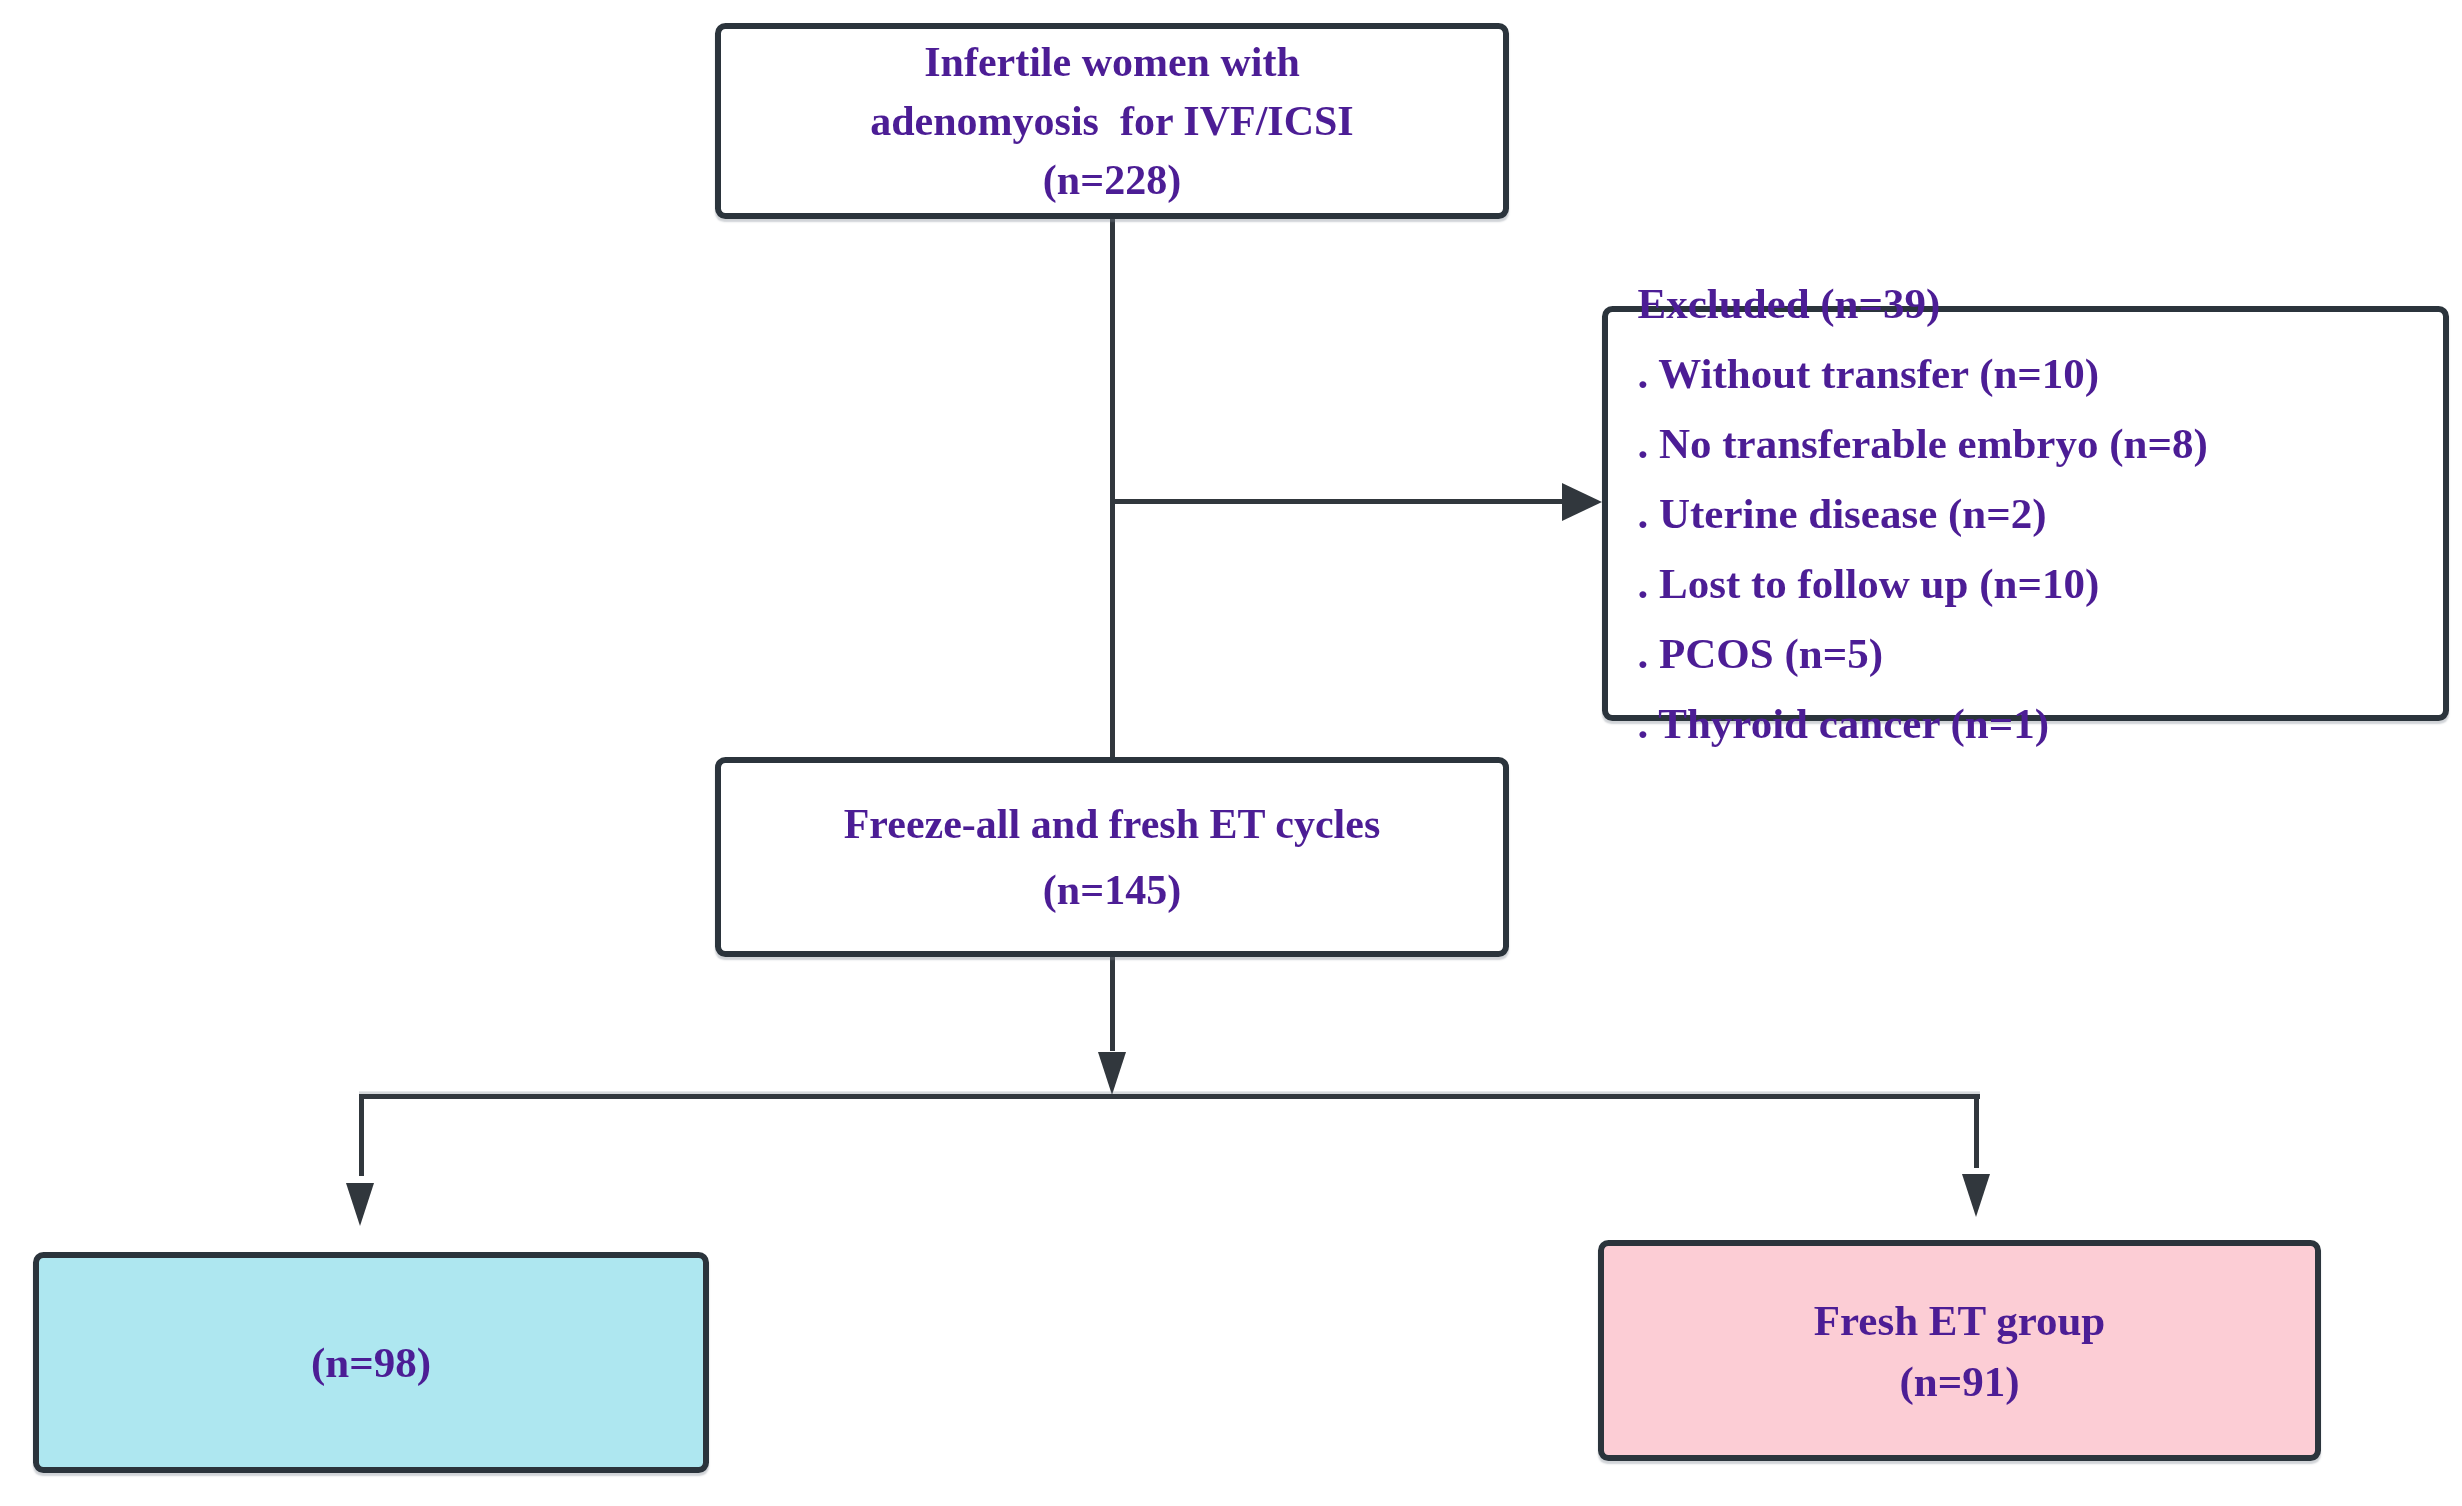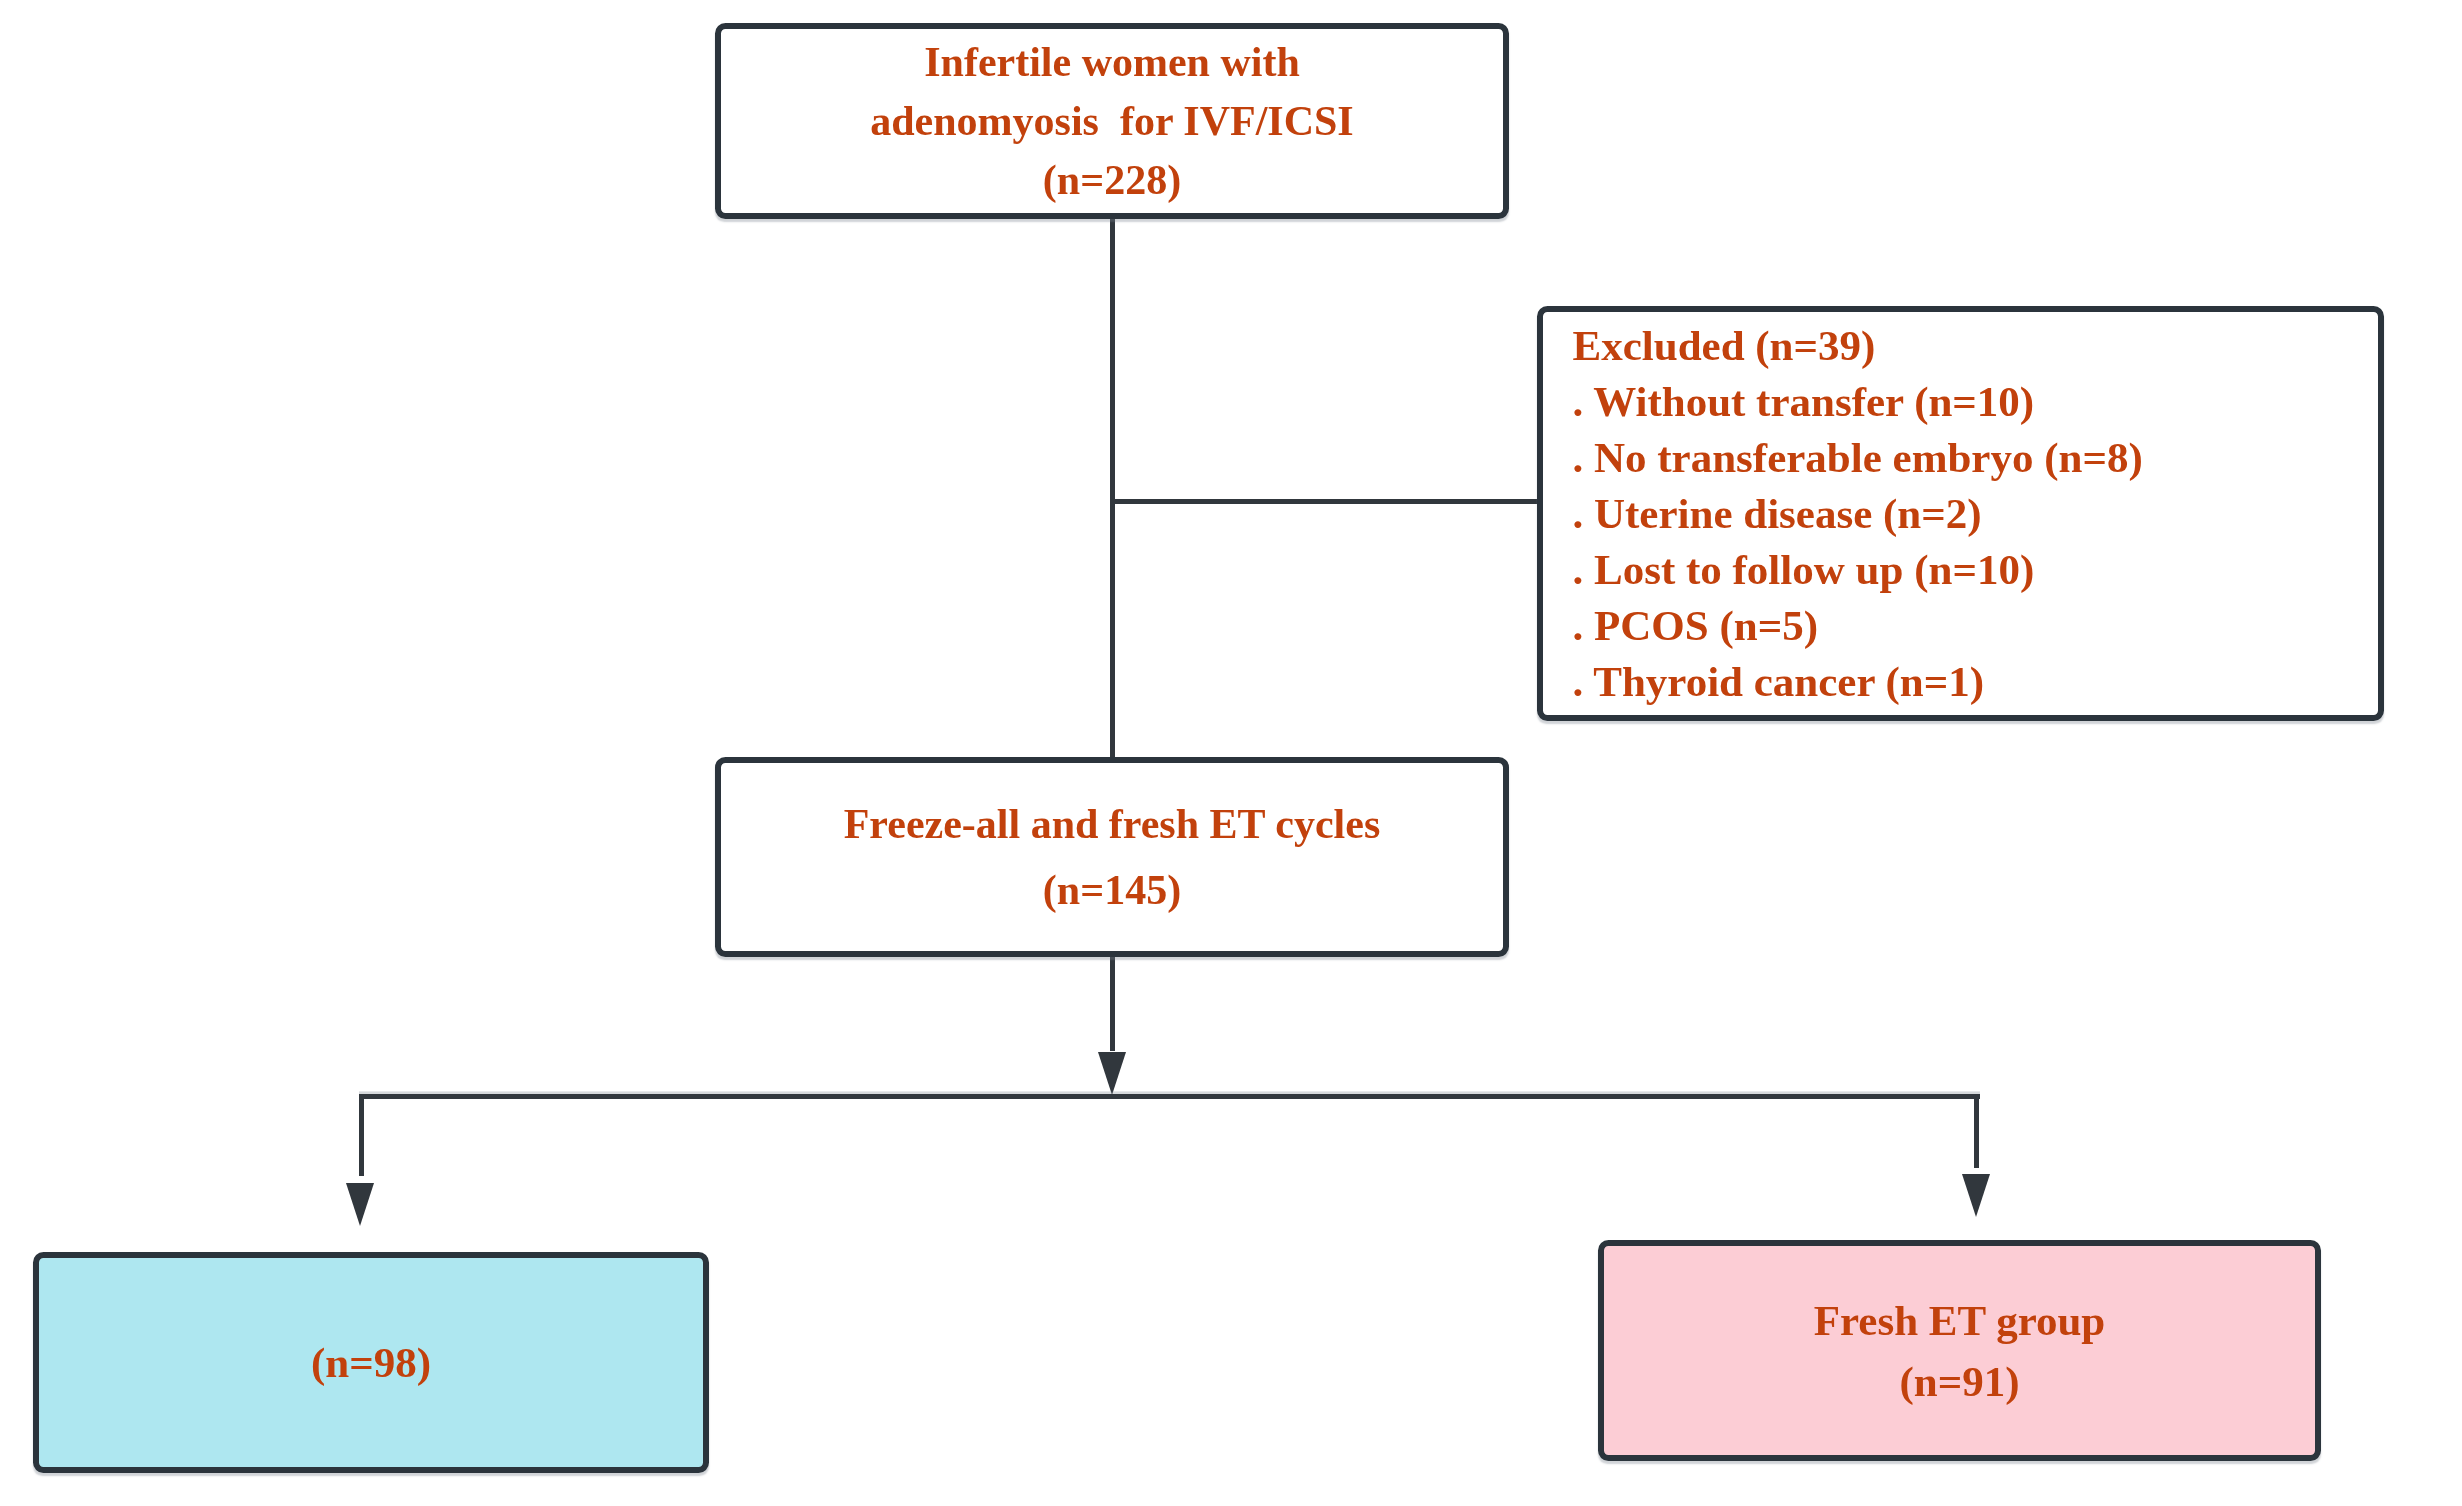--- a/index.html
+++ b/index.html
@@ -6,21 +6,21 @@
     margin: 0;
     padding: 0;
     background: #ffffff;
   }
   #canvas {
     position: relative;
     width: 2462px;
     height: 1506px;
     background: #ffffff;
     font-family: "Liberation Serif", "DejaVu Serif", serif;
-    color: #c2410c;
+    color: #4c1d95;
     overflow: hidden;
   }
   .box {
     position: absolute;
     box-sizing: border-box;
     border: 6px solid #2b343c;
     border-radius: 10.4px;
     background: #ffffff;
     display: flex;
     flex-direction: column;
@@ -32,25 +32,26 @@
   }
   .box .line {
     display: block;
     white-space: pre-wrap;
     font-size: 42px;
     line-height: 59px;
   }
   #top-box      { left: 715px;  top: 23.4px;   width: 794px; height: 196px; }
   #middle-box   { left: 715px;  top: 757px;  width: 794px; height: 200px; text-align: center; }
   #excluded-box {
-    left: 1537px; top: 306px; width: 847px; height: 415px;
+    left: 1602px; top: 306px; width: 847px; height: 415px;
     align-items: flex-start;
     justify-content: center;
     text-align: center;
     padding: 8.7px 17.4px 8.7px 29.5px;
+    gap: 14px;
   }
   #excluded-box .line { font-size: 43px; line-height: 56px; }
   #freeze-all-box { left: 33px;   top: 1252px; width: 676px; height: 221px; background: #aee7f0; }
   #fresh-et-box   { left: 1598px; top: 1240px; width: 723px; height: 221px; background: #fccdd5; }
   #freeze-all-box .line, #fresh-et-box .line { font-size: 43px; line-height: 61px; }
   #middle-box .line { line-height: 66px; }
 
   .shaft {
     position: absolute;
     background: #31373d;

